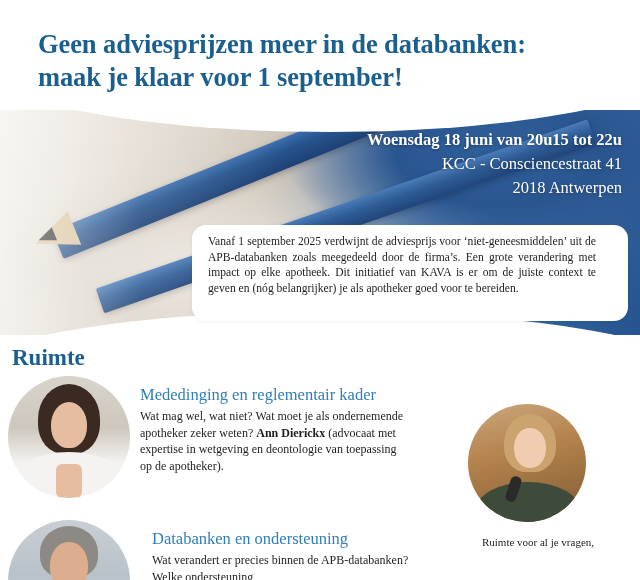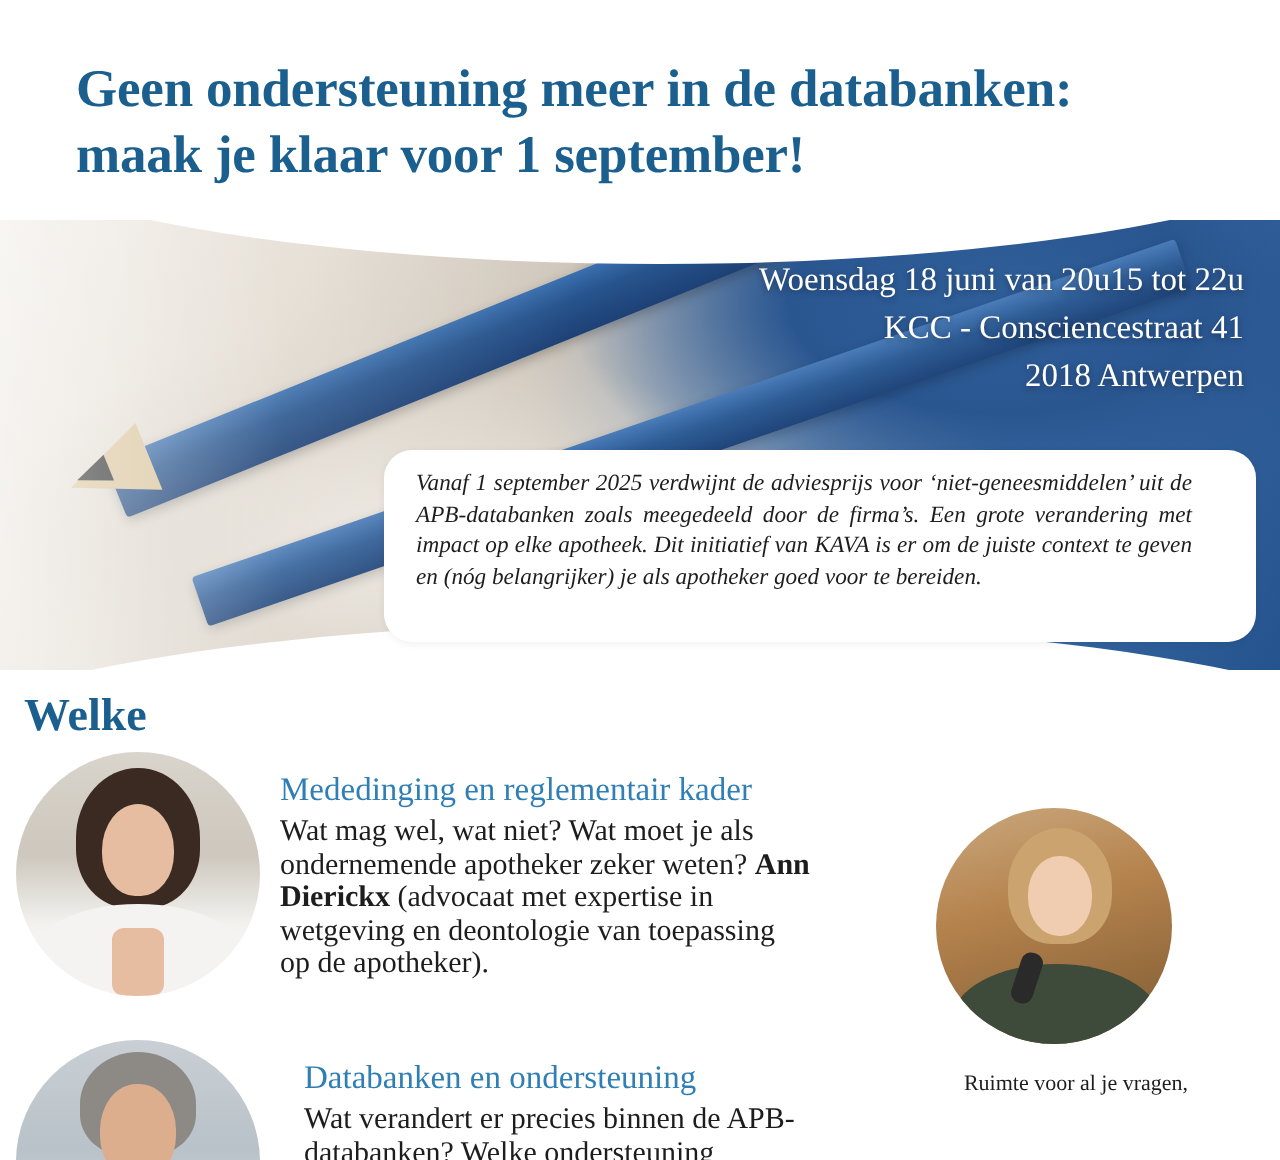--- a/index.html
+++ b/index.html
@@ -115,32 +115,31 @@
     text-align: right;
     color: #ffffff;
     font-family: "Liberation Serif", serif;
   }
   .event-info .line {
     font-size: 16.5px;
     line-height: 24px;
     white-space: nowrap;
     text-shadow: 0 1px 3px rgba(0,0,0,0.35);
   }
-  .event-info .line.bold { font-weight: normal; }
+  .event-info .line.bold { font-weight: bold; }
 
   
   .intro-card {
     position: absolute;
     left: 192px; top: 225px;
     width: 436px; height: 96px;
     background: #ffffff;
     border-radius: 14px;
     padding: 9px 32px 9px 16px;
     box-shadow: 0 1px 4px rgba(0,0,0,0.06);
-    font-style: italic;
   }
   .intro-card p {
     margin: 0;
     font-family: "Liberation Serif", serif;
     font-size: 11.6px;
     line-height: 15.6px;
     color: #1d1d1d;
     text-align: justify;
   }
 
@@ -167,21 +166,21 @@
   }
   .sess-title {
     font-family: "Liberation Serif", serif;
     font-size: 16.5px;
     color: #2f7fb5;
     line-height: 21px;
     margin-bottom: 3px;
   }
   .sess-body {
     font-family: "Liberation Serif", serif;
-    font-size: 15px;
+    font-size: 12px;
     line-height: 16.6px;
     color: #1d1d1d;
   }
   .sess-body b { font-weight: bold; }
 
   
   .portrait {
     position: absolute;
     border-radius: 50%;
     overflow: hidden;
@@ -302,21 +301,21 @@
     line-height: 16.6px;
     color: #1d1d1d;
   }
 </style>
 </head>
 <body>
 
 <div class="page">
 
   <div class="title-block">
-    <div class="title-line">Geen ondersteuning meer in de databanken:</div>
+    <div class="title-line">Geen adviesprijzen meer in de databanken:</div>
     <div class="title-line">maak je klaar voor 1 september!</div>
   </div>
 
   <div class="hero">
     <div class="hero-photo">
       <div class="pencil p1"></div>
       <div class="pencil p2"></div>
       <div class="tip t1"></div>
       <div class="tip t1b"></div>
     </div>
@@ -328,21 +327,21 @@
   <div class="event-info">
     <div class="line bold">Woensdag 18 juni van 20u15 tot 22u</div>
     <div class="line">KCC - Consciencestraat 41</div>
     <div class="line">2018 Antwerpen</div>
   </div>
 
   <div class="intro-card">
     <p>Vanaf  1 september 2025 verdwijnt de adviesprijs voor ‘niet-geneesmiddelen’ uit de APB-databanken zoals meegedeeld door de firma’s.  Een grote verandering met impact op elke apotheek. Dit initiatief  van KAVA is er om de juiste context te geven en (nóg belangrijker) je als apotheker goed voor te bereiden.</p>
   </div>
 
-  <div class="inhoud">Welke</div>
+  <div class="inhoud">Ruimte</div>
 
   <div class="portrait pt-left1">
     <div class="shoulders"></div>
     <div class="collar"></div>
   </div>
   <div class="portrait pt-left2">
     
   </div>
   <div class="portrait pt-right">
     <div class="shoulders"></div>

